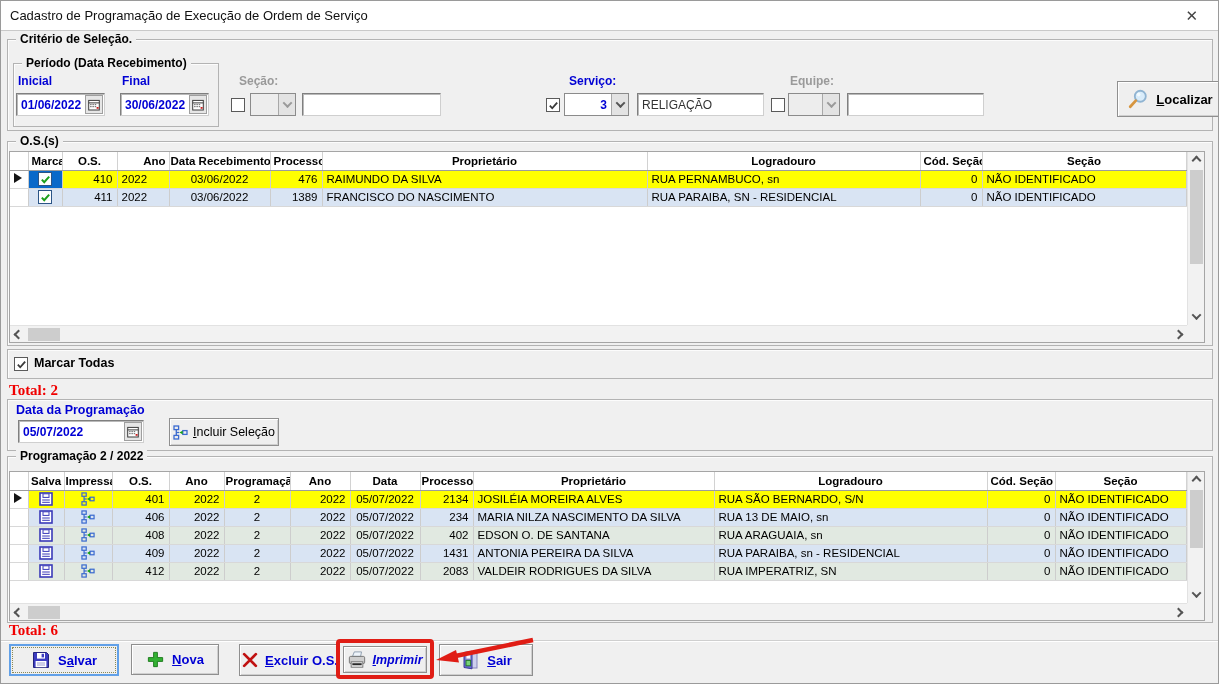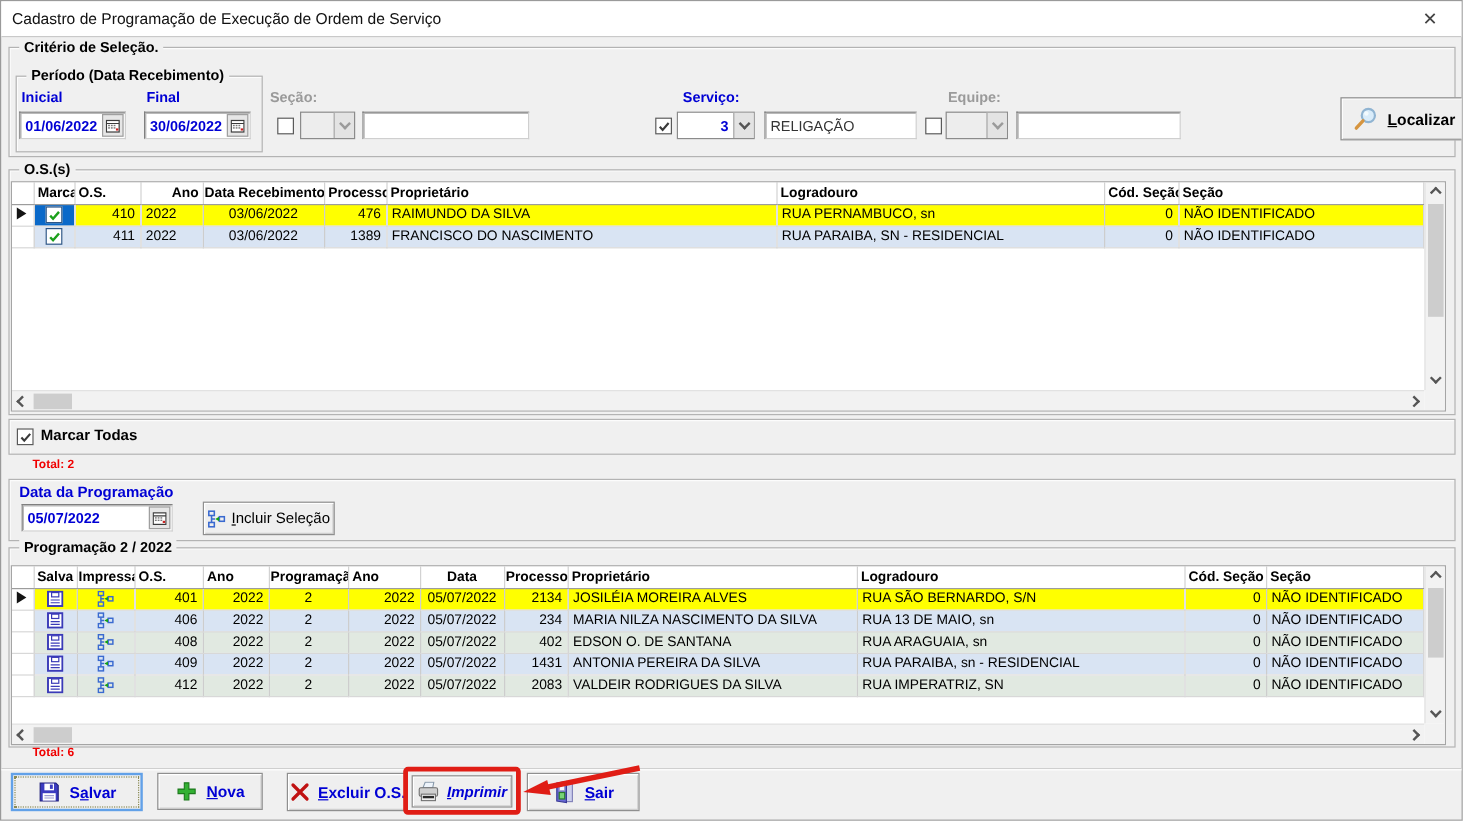--- a/index.html
+++ b/index.html
@@ -30,38 +30,38 @@
   .chev.dim{border-color:#9a9a9a;}
   .checkbox{position:absolute;width:14px;height:14px;background:#fff;border:1px solid #5a5a5a;display:flex;align-items:center;justify-content:center;}
   
   .win-btn{position:absolute;background:#efefef;border:1px solid #8f8f8f;box-shadow:1px 1px 0 #fff inset,-1px -1px 0 #cfcfcf inset;display:flex;align-items:center;justify-content:center;gap:7px;font-size:13px;cursor:default;}
   .win-btn .blab{color:var(--label-blue);font-weight:bold;white-space:nowrap;}
   .win-btn .klab{color:#000;white-space:nowrap;}
   .win-btn.focused{border:2px solid #62a1e8;box-shadow:none;outline:1px dotted #8a8a55;outline-offset:-4px;}
   
   .gridwrap{position:absolute;background:#fff;border:1px solid #a5a5a5;overflow:hidden;}
   table.grid{border-collapse:collapse;table-layout:fixed;font-size:11.5px;color:#000;}
-  table.grid th{font-weight:bold;text-align:left;height:18px;padding:0 3px;background:#fff;border-right:1px solid #d2d2d2;border-bottom:1px solid #9c9c9c;white-space:nowrap;overflow:hidden;}
+  table.grid th{font-weight:bold;text-align:center;height:18px;padding:0 3px;background:#fff;border-right:1px solid #d2d2d2;border-bottom:1px solid #9c9c9c;white-space:nowrap;overflow:hidden;}
   table.grid td{height:18px;padding:0 4px;border-right:1px solid #cdcdcd;border-bottom:1px solid #d8d8d8;white-space:nowrap;overflow:hidden;}
   table.grid .cen{text-align:center;}
   table.grid .rt{text-align:right;}
   tr.row-sel td{background:var(--selected-row);}
   tr.row-blue td{background:var(--row-blue);}
   tr.row-green td{background:var(--row-green);}
   td.indcell{background:#fff !important;padding:0 2px;}
   td.marcsel{background:var(--marcar-selected) !important;}
   .tri{width:0;height:0;border-left:8px solid #141414;border-top:5px solid transparent;border-bottom:5px solid transparent;display:inline-block;}
   .gridcheck{width:14px;height:14px;background:#fff;border:1px solid #2c5586;display:inline-flex;align-items:center;justify-content:center;vertical-align:middle;}
   
   .vscroll{position:absolute;top:0;right:0;width:17px;background:#f2f2f2;border-left:1px solid #e2e2e2;}
   .hscroll{position:absolute;left:0;bottom:0;height:17px;background:#f2f2f2;border-top:1px solid #e2e2e2;}
   .sbbtn{position:absolute;width:17px;height:17px;display:flex;align-items:center;justify-content:center;}
   .vthumb,.hthumb{position:absolute;background:#cdcdcd;}
   .corner{position:absolute;right:0;bottom:0;width:17px;height:17px;background:#f2f2f2;}
-  .totaltext{position:absolute;left:26px;color:var(--total-red);font-size:10px;font-weight:bold;}
+  .totaltext{position:absolute;left:8px;color:var(--total-red);font-size:15px;font-weight:bold;font-family:Liberation Serif, serif;}
   .divider{position:absolute;left:0;width:1219px;height:2px;border-top:1px solid #cfcfcf;border-bottom:1px solid #fff;}
   .annotbox{position:absolute;border:4px solid var(--annotation-red);border-radius:4px;}
   u{text-decoration:underline;}
   svg{display:block;}
 </style>
 </head>
 <body>
 
 <div id="window">
 
@@ -110,21 +110,21 @@
             <rect x="2.1" y="7" width="1.5" height="1.2"></rect>
             <rect x="4.4" y="7" width="1.5" height="1.2"></rect>
             <rect x="6.7" y="7" width="1.5" height="1.2"></rect>
           </g>
           <rect x="8.6" y="8" width="2" height="1.8" fill="#cc2222"></rect>
         </svg>
     </span>
   </div>
 
   <span class="checkbox" style="left:230px;top:97px;"></span>
-  <span class="greylabel" style="left:224px;top:73px;">Seção:</span>
+  <span class="greylabel" style="left:238px;top:73px;">Seção:</span>
   <div class="combo disabled" style="left:249px;top:92px;width:46px;">
     <span class="cval"></span>
     <span class="drop">
         <span class="chev down dim"></span>
       </span>
   </div>
   <input class="tfield" style="left: 301px; top: 92px; width: 139px;" value="">
 
   <span class="checkbox" style="left:545px;top:97px;">
     <svg width="11" height="11" viewBox="0 0 12 12">

